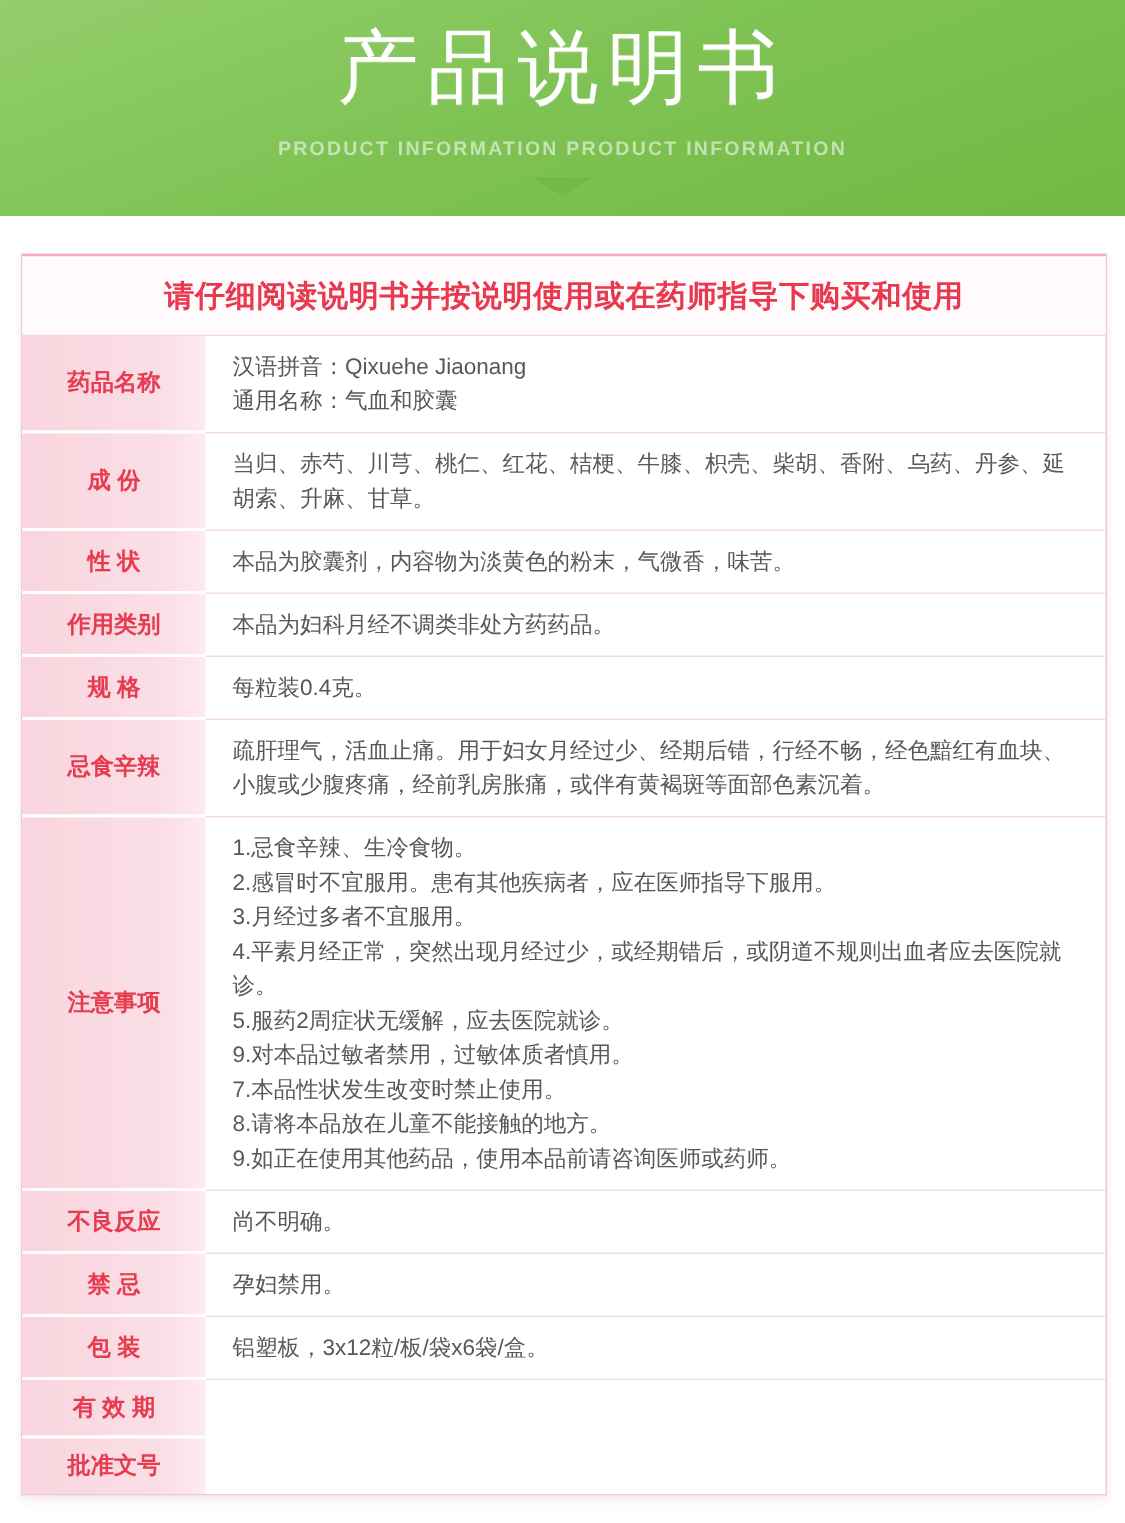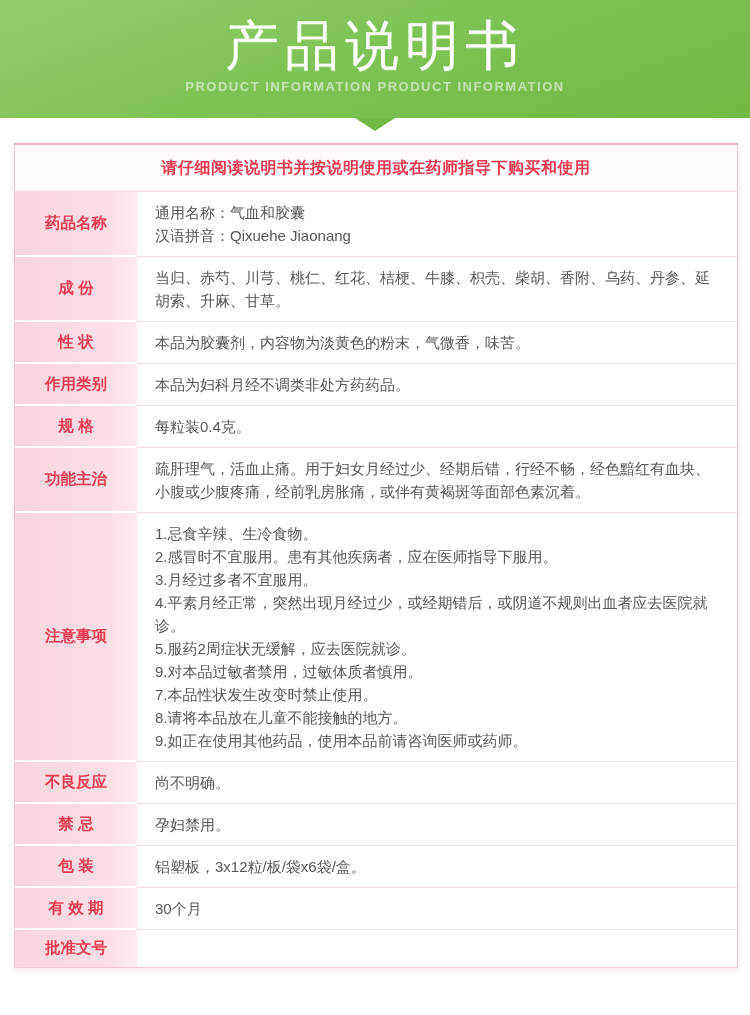--- a/index.html
+++ b/index.html
@@ -8,36 +8,36 @@
     background:#ffffff;
   }
   .page {
     width:750px; height:1015px;
     background:#ffffff;
     position:relative;
     overflow:hidden;
   }
   
   .banner {
-    width:750px; height:118px;
+    width:750px; height:144px;
     background:linear-gradient(160deg, #93ce6b 0%, #80c355 45%, #72b843 100%);
     text-align:center;
     position:relative;
   }
   .banner-title {
     padding-top:16px;
     font-size:54px;
     font-weight:200;
     letter-spacing:6px;
     color:#ffffff;
     line-height:1.1;
     text-shadow:0 1px 1px rgba(255,255,255,0.25);
   }
   .banner-subtitle {
-    margin-top:4px;
+    margin-top:16px;
     font-size:13px;
     letter-spacing:1.5px;
     color:rgba(255,255,255,0.55);
     font-weight:bold;
   }
   .banner-pointer {
     position:absolute;
     left:50%; top:118px;
     transform:translateX(-50%);
     width:0; height:0;
@@ -55,21 +55,21 @@
     box-shadow:0 3px 6px rgba(190,140,155,0.18);
   }
   .notice-row {
     background:#fffbfc;
     text-align:center;
     padding:13px 10px 12px 10px;
     border-bottom:1px solid #f6d9e0;
   }
   .notice-text {
     color:#e8394e;
-    font-size:16px;
+    font-size:20px;
     font-weight:bold;
     letter-spacing:0.5px;
   }
   .row { display:flex; align-items:stretch; }
   .row-label {
     width:122px;
     flex:0 0 122px;
     background:linear-gradient(to right, #f9d5de 0%, #fbdfe6 80%, #fdebf0 100%);
     color:#e73c50;
     font-size:15.5px;
@@ -107,22 +107,22 @@
   </div>
 
   <div class="spec-table">
     <div class="notice-row">
       <span class="notice-text">请仔细阅读说明书并按说明使用或在药师指导下购买和使用</span>
     </div>
     <div>
         <div class="row">
     <div class="row-label">药品名称</div>
     <div class="row-content">
+            <div>汉语拼音：Qixuehe Jiaonang</div>
             <div>通用名称：气血和胶囊</div>
-            <div>汉语拼音：Qixuehe Jiaonang</div>
           </div>
   </div>
         <div class="row">
     <div class="row-label">成 份</div>
     <div class="row-content">
             <div>当归、赤芍、川芎、桃仁、红花、桔梗、牛膝、枳壳、柴胡、香附、乌药、丹参、延胡索、升麻、甘草。</div>
           </div>
   </div>
         <div class="row">
     <div class="row-label">性 状</div>
@@ -136,21 +136,21 @@
             <div>本品为妇科月经不调类非处方药药品。</div>
           </div>
   </div>
         <div class="row">
     <div class="row-label">规 格</div>
     <div class="row-content">
             <div>每粒装0.4克。</div>
           </div>
   </div>
         <div class="row">
-    <div class="row-label">功能主治</div>
+    <div class="row-label">忌食辛辣</div>
     <div class="row-content">
             <div>疏肝理气，活血止痛。用于妇女月经过少、经期后错，行经不畅，经色黯红有血块、小腹或少腹疼痛，经前乳房胀痛，或伴有黄褐斑等面部色素沉着。</div>
           </div>
   </div>
         <div class="row">
     <div class="row-label">注意事项</div>
     <div class="row-content">
             <div>1.忌食辛辣、生冷食物。</div>
             <div>2.感冒时不宜服用。患有其他疾病者，应在医师指导下服用。</div>
             <div>3.月经过多者不宜服用。</div>
@@ -175,23 +175,20 @@
           </div>
   </div>
         <div class="row">
     <div class="row-label">包 装</div>
     <div class="row-content">
             <div>铝塑板，3x12粒/板/袋x6袋/盒。</div>
           </div>
   </div>
         <div class="row">
     <div class="row-label">有 效 期</div>
-    <div class="row-content">
-            <div>30个月</div>
-          </div>
   </div>
         <div class="row">
     <div class="row-label">批准文号</div>
     <div class="row-content"></div>
   </div>
       </div>
   </div>
 
 </div>
 

